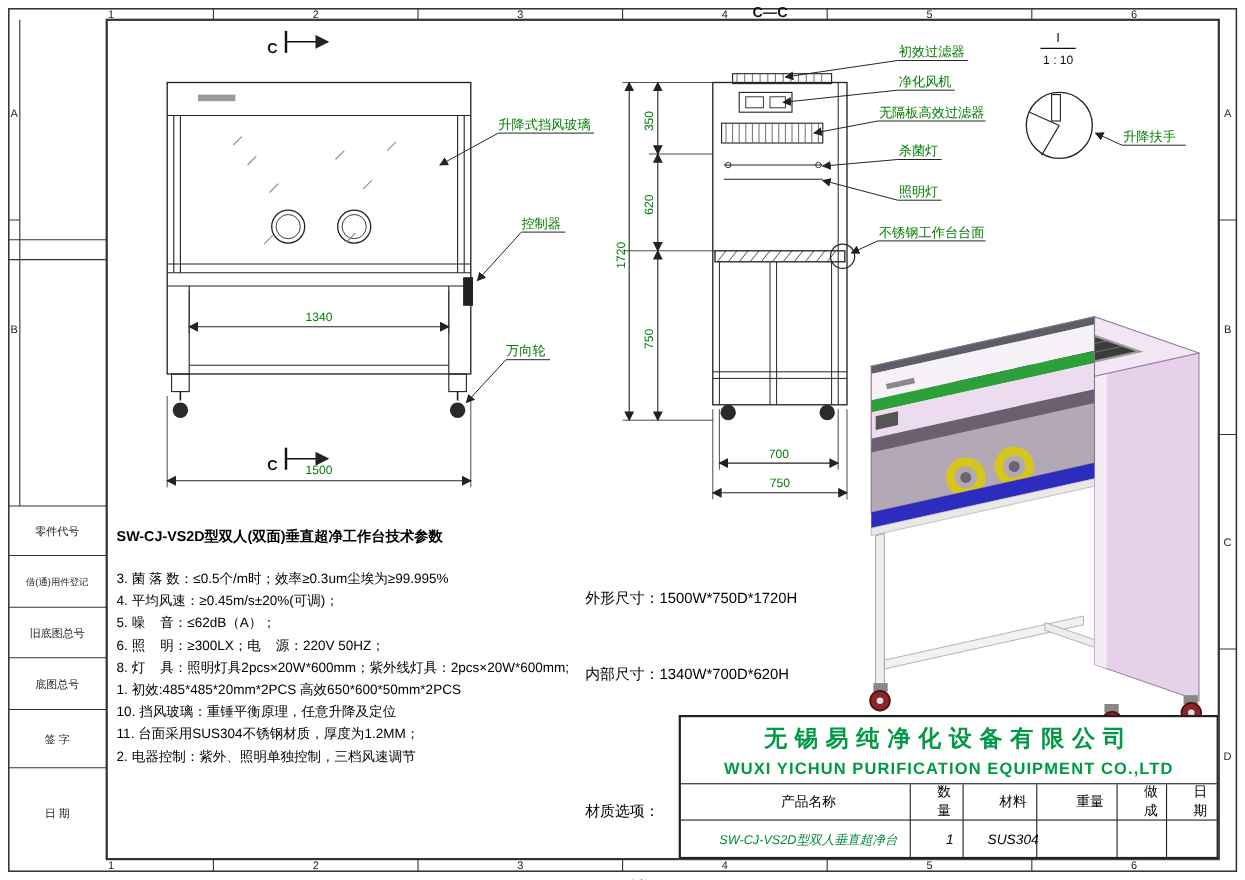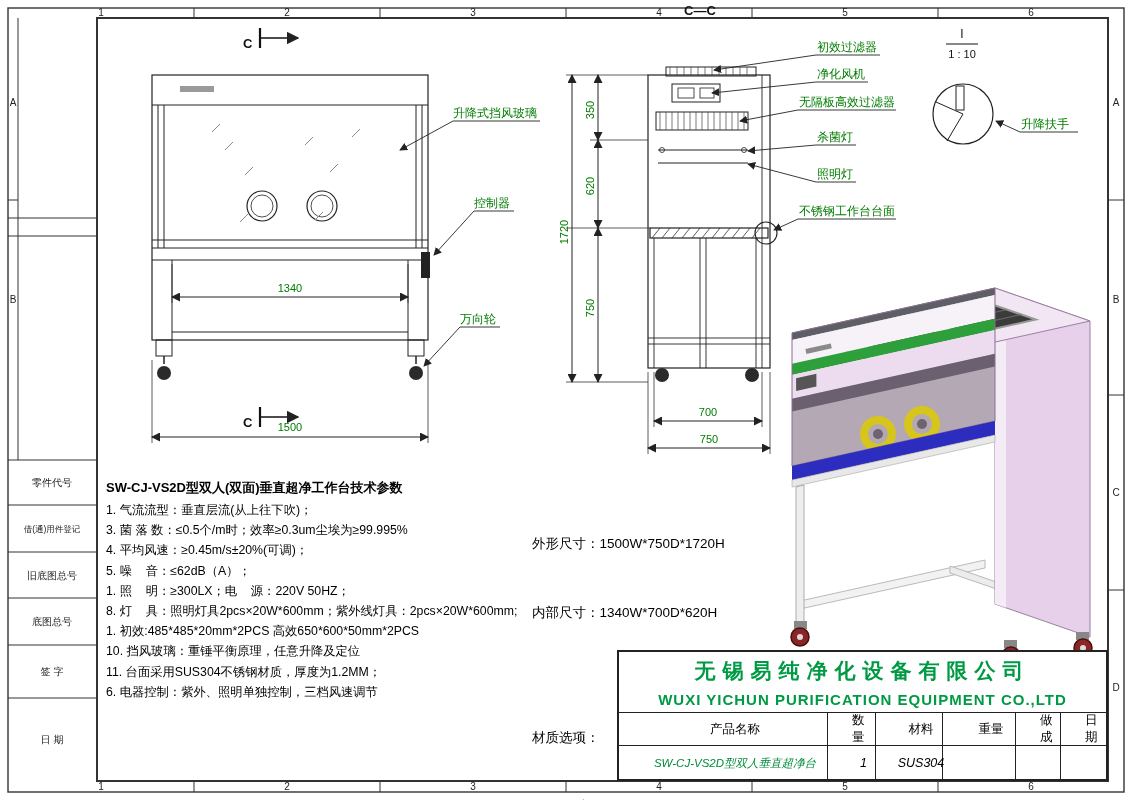--- a/index.html
+++ b/index.html
@@ -3,21 +3,21 @@
 <meta charset="utf-8">
 <style>
   html,body{margin:0;padding:0;background:#dcdcdc;}
   .sheet{position:relative;width:1132px;height:800px;background:#ffffff;overflow:hidden;
          font-family:"Liberation Sans","DejaVu Sans",sans-serif;}
   svg{position:absolute;left:0;top:0;}
   svg text{font-family:"Liberation Sans","DejaVu Sans",sans-serif;}
   .dimtxt{fill:#007c00;font-size:11px;}
   .callout{fill:#007c00;font-size:12px;}
   .specs{position:absolute;left:106px;top:479px;width:432px;color:#000;}
-  .specs .title{font-size:13px;font-weight:bold;margin-bottom:3px;white-space:pre;}
+  .specs .title{font-size:13px;font-weight:bold;margin-bottom:19px;white-space:pre;}
   .specs .line{font-size:12.3px;line-height:20.2px;white-space:pre;}
   .sizeblock{position:absolute;left:532px;top:486px;color:#000;font-size:13.5px;line-height:23px;white-space:pre;}
   .sizeblock .gap{height:10px;}
   .titleblock{position:absolute;left:617px;top:650px;width:491px;height:131px;border:2px solid #222;box-sizing:border-box;background:#fff;}
   .company{height:60px;border-bottom:1.5px solid #222;display:flex;flex-direction:column;justify-content:center;align-items:center;}
   .company .cn{color:#009a44;font-size:21px;letter-spacing:7px;font-weight:bold;}
   .company .en{color:#009a44;font-size:15px;letter-spacing:1px;margin-top:6px;font-weight:bold;}
   .tbl{display:grid;grid-template-columns:209px 48px 67px 73px 45px 45px;}
   .tbl .c{border-right:1px solid #222;border-bottom:1px solid #222;display:flex;align-items:center;justify-content:center;font-size:12.5px;color:#000;height:32px;padding-left:24px;}
   .tbl .c.last{border-right:none;}
@@ -254,30 +254,29 @@
       <circle cx="1011" cy="656" r="3" fill="#ddd"></circle>
       <rect x="1076" y="632" width="13" height="8" fill="#888"></rect>
       <circle cx="1083" cy="648" r="9" fill="#8c2626" stroke="#4a0f0f" stroke-width="1.5"></circle>
       <circle cx="1083" cy="648" r="3" fill="#ddd"></circle>
     </g>
   </g>
 </svg>
 
 <div class="specs">
   <div class="title">SW-CJ-VS2D型双人(双面)垂直超净工作台技术参数</div>
-  <div class="line">1. 气流流型：垂直层流(从上往下吹)；</div>
   <div class="line">3. 菌 落 数：≤0.5个/m时；效率≥0.3um尘埃为≥99.995%</div>
   <div class="line">4. 平均风速：≥0.45m/s±20%(可调)；</div>
   <div class="line">5. 噪    音：≤62dB（A）；</div>
-  <div class="line">1. 照    明：≥300LX；电    源：220V 50HZ；</div>
+  <div class="line">6. 照    明：≥300LX；电    源：220V 50HZ；</div>
   <div class="line">8. 灯    具：照明灯具2pcs×20W*600mm；紫外线灯具：2pcs×20W*600mm;</div>
   <div class="line">1. 初效:485*485*20mm*2PCS 高效650*600*50mm*2PCS</div>
   <div class="line">10. 挡风玻璃：重锤平衡原理，任意升降及定位</div>
   <div class="line">11. 台面采用SUS304不锈钢材质，厚度为1.2MM；</div>
-  <div class="line">6. 电器控制：紫外、照明单独控制，三档风速调节</div>
+  <div class="line">2. 电器控制：紫外、照明单独控制，三档风速调节</div>
 </div>
 
 <div class="sizeblock">
   <div>外形尺寸：1500W*750D*1720H</div>
   <div>内部尺寸：1340W*700D*620H</div>
   <div class="gap"></div>
   <div>材质选项：</div>
   <div>□钢板喷塑型，台面SS304不锈钢</div>
   
   

